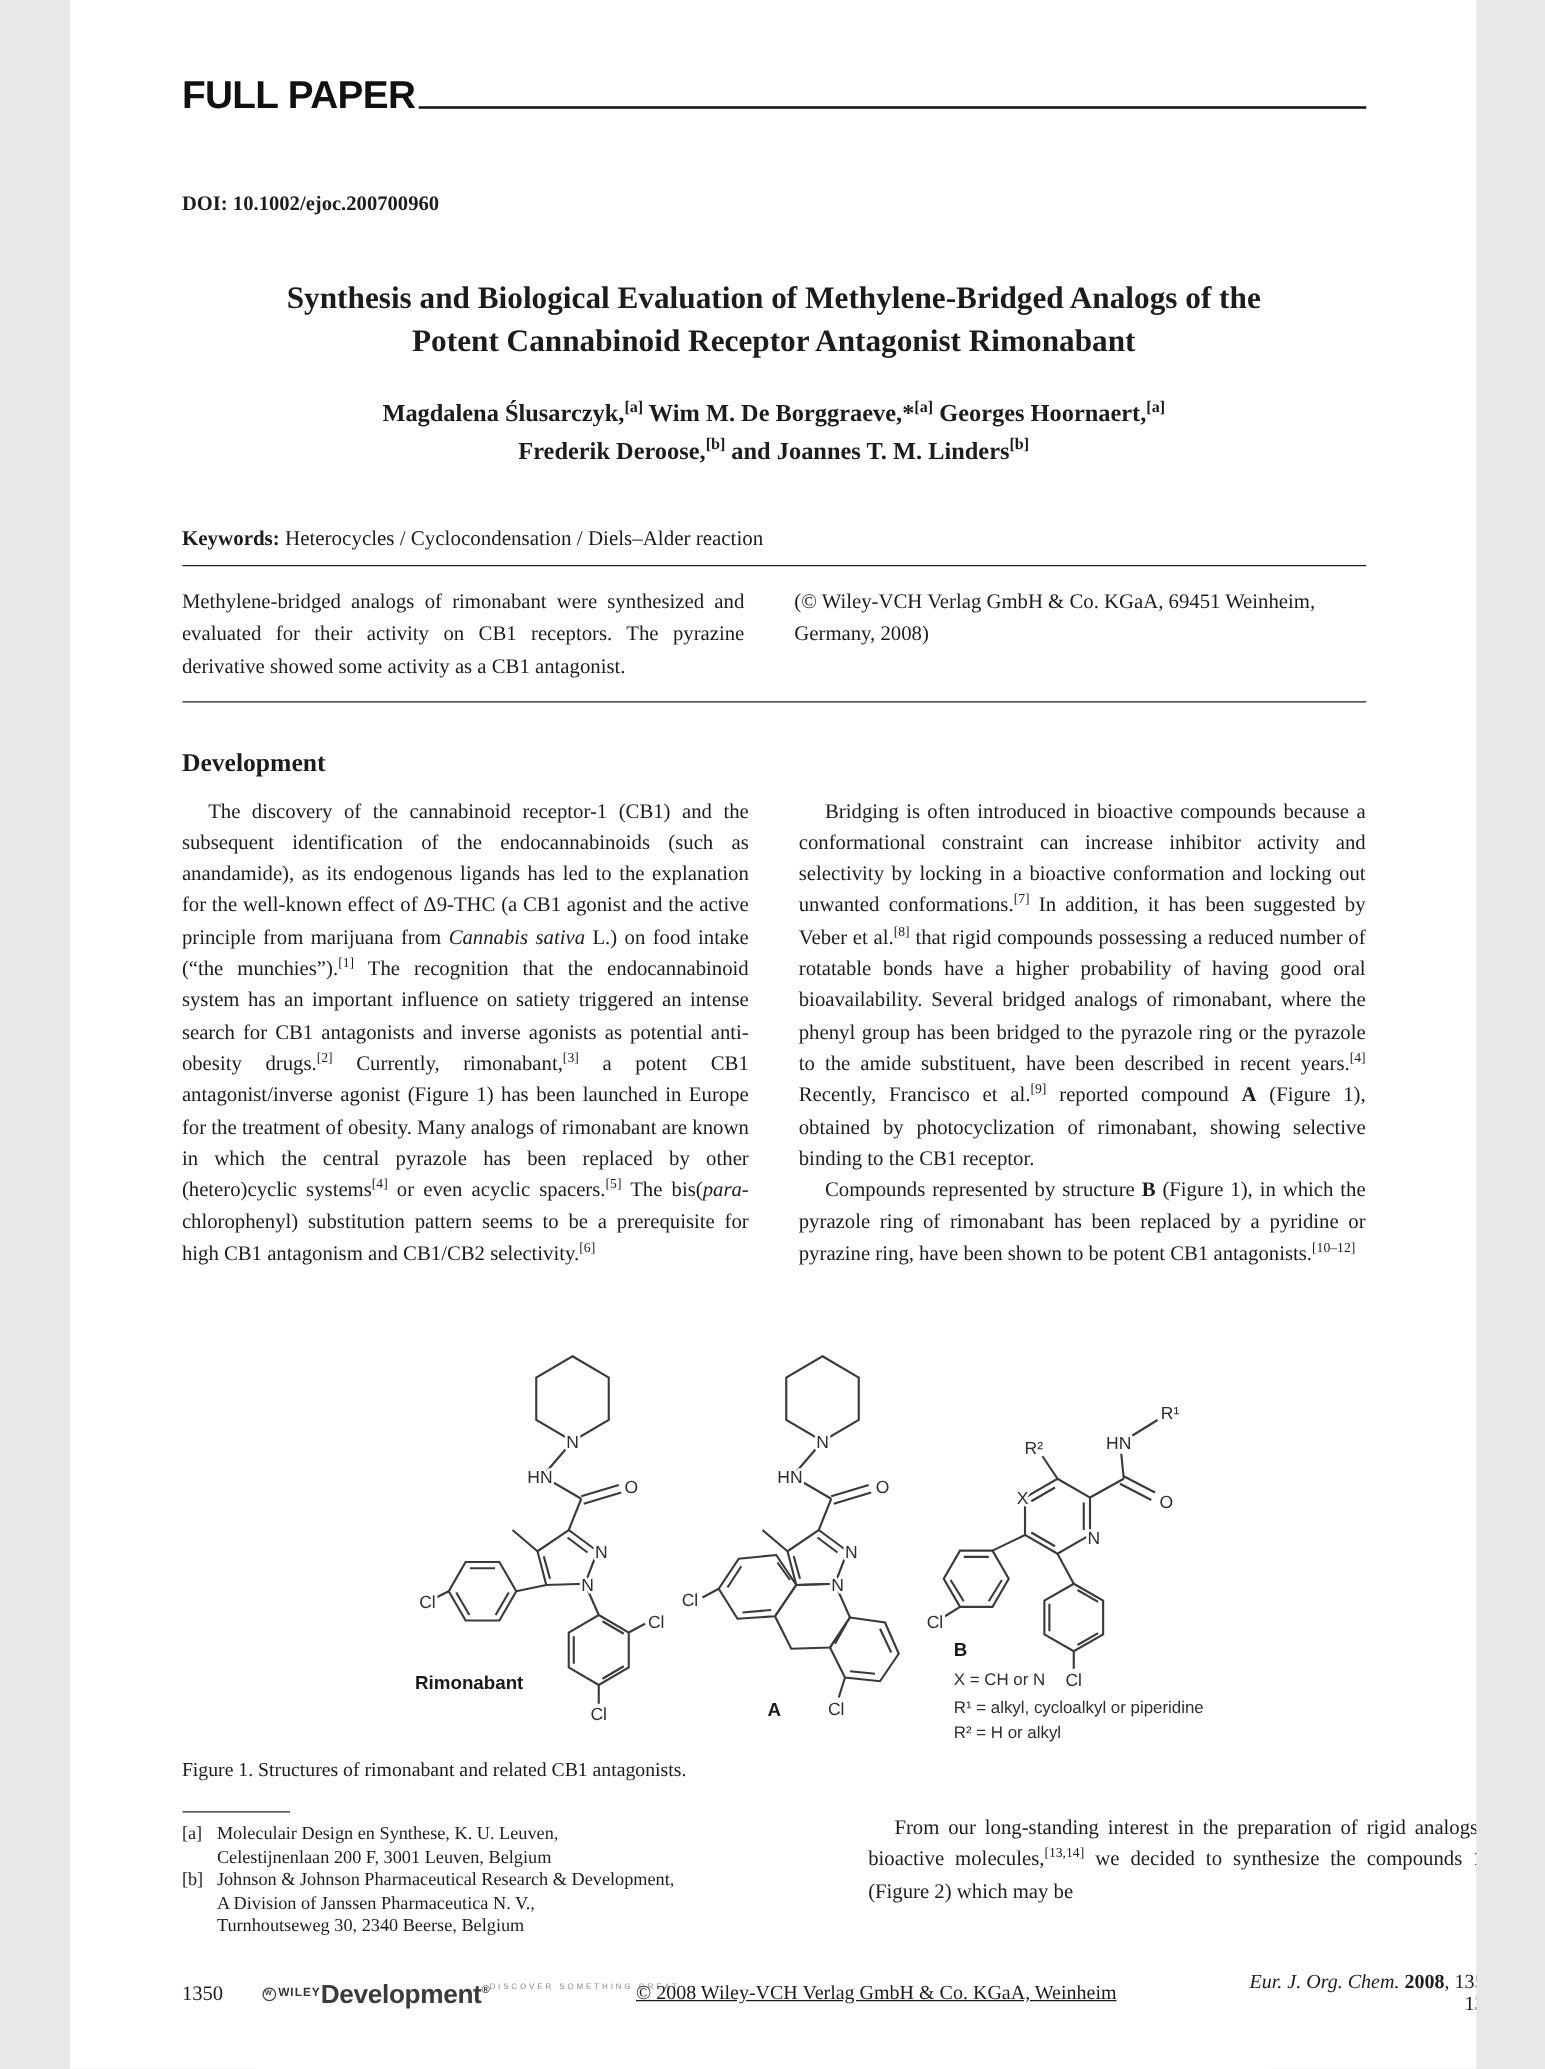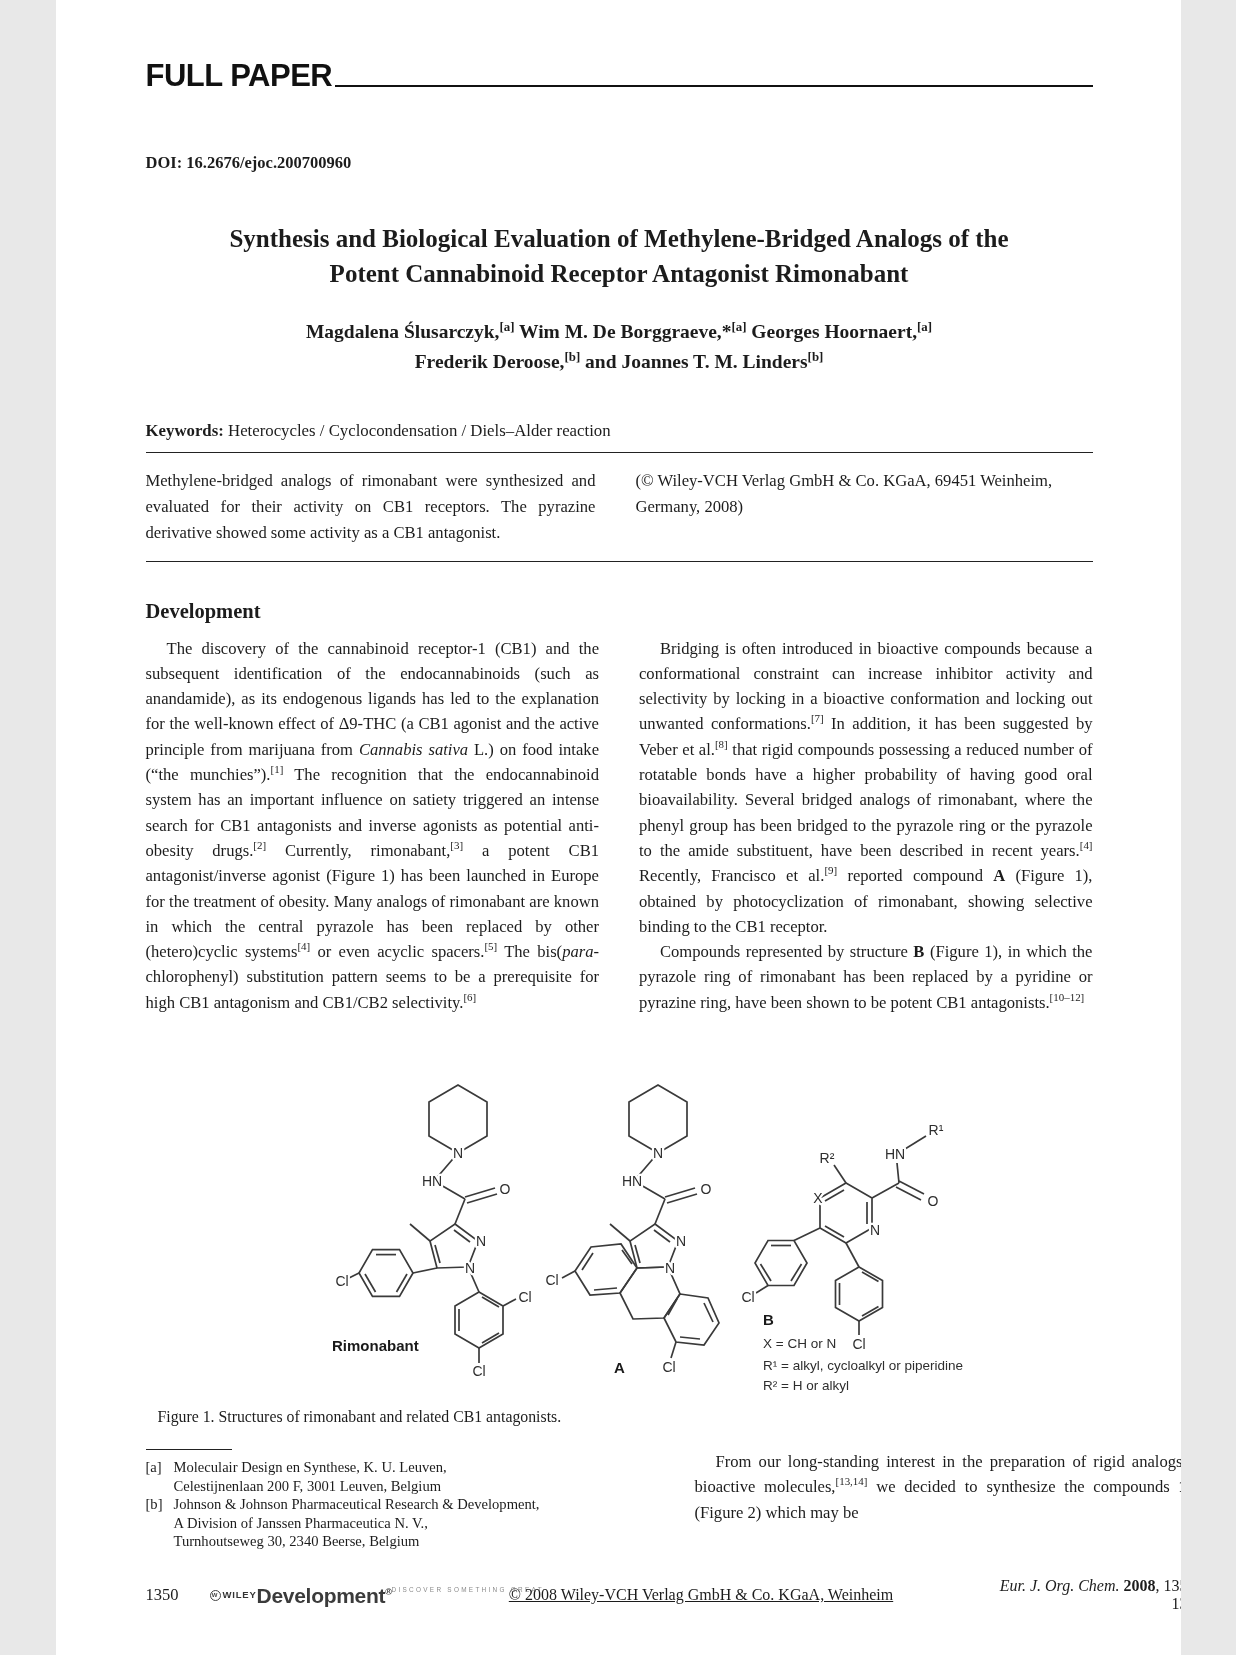--- a/index.html
+++ b/index.html
@@ -30,21 +30,21 @@
   .col p + p{margin-top:0;}
   sup{font-size:66%;line-height:0;}
   
   .figure{position:absolute;left:90px;top:1063px;width:1058px;height:342px;}
   .mol{position:absolute;top:10px;}
   #mol1{left:185px;} #mol2{left:372px;} #mol3{left:560px;}
   .figure svg text{font-family:"Liberation Sans",sans-serif;font-size:14px;fill:#2e2e2e;
         paint-order:stroke;stroke:#ffffff;stroke-width:4.5px;stroke-linejoin:round;}
   .figure svg text.mol-label{font-weight:bold;font-size:15px;stroke-width:0;fill:#1a1a1a;}
   .figure svg text.def{font-size:13.5px;stroke-width:0;}
-  .caption{position:absolute;left:102px;top:1408px;font-size:15.8px;}
+  .caption{position:absolute;left:90px;top:1408px;font-size:15.8px;}
   
   .bottomrow{position:absolute;left:90px;top:1449px;width:1058px;display:flex;gap:40px;}
   .fnotes{width:509px;font-size:14.6px;line-height:18.6px;}
   .fnrule{width:86px;border-top:1.4px solid #222;margin-bottom:8px;}
   .fn{display:flex;}
   .fn-label{width:28px;flex:none;}
   .rightpara{width:509px;font-size:16.6px;line-height:25.3px;text-align:justify;}
   .rightpara p{margin:0;text-indent:21px;}
   
   .footer{position:absolute;left:90px;top:1572px;width:1058px;display:flex;align-items:center;}
@@ -67,21 +67,21 @@
 <body>
 
 <div class="page">
   <div class="content">
 
     <div class="fp-row">
       <div class="fp-title">FULL PAPER</div>
       <div class="fp-rule"></div>
     </div>
 
-    <div class="doi">DOI: 16.2676/ejoc.200700960</div>
+    <div class="doi">DOI: 10.1002/ejoc.200700960</div>
 
     <div class="title">
       <div>Synthesis and Biological Evaluation of Methylene-Bridged Analogs of the</div>
       <div>Potent Cannabinoid Receptor Antagonist Rimonabant</div>
     </div>
 
     <div class="authors">
       <div>Magdalena Ślusarczyk,<sup>[a]</sup> Wim M. De Borggraeve,*<sup>[a]</sup> Georges Hoornaert,<sup>[a]</sup></div>
       <div>Frederik Deroose,<sup>[b]</sup> and Joannes T. M. Linders<sup>[b]</sup></div>
     </div>

